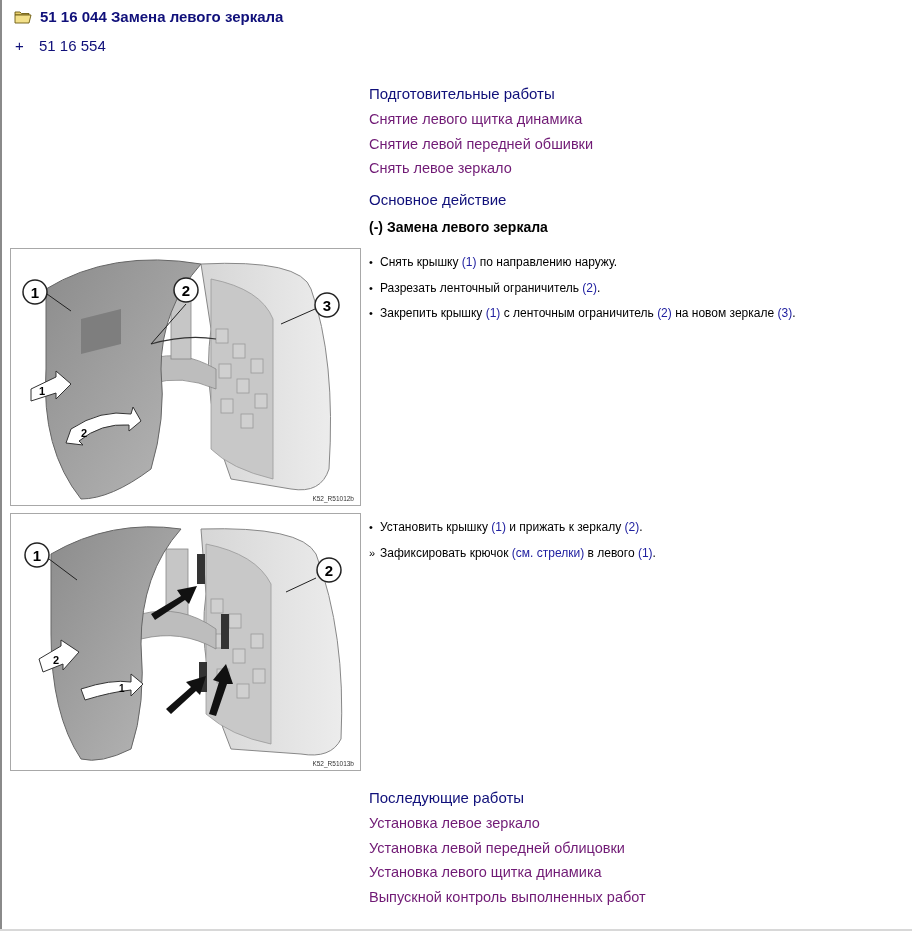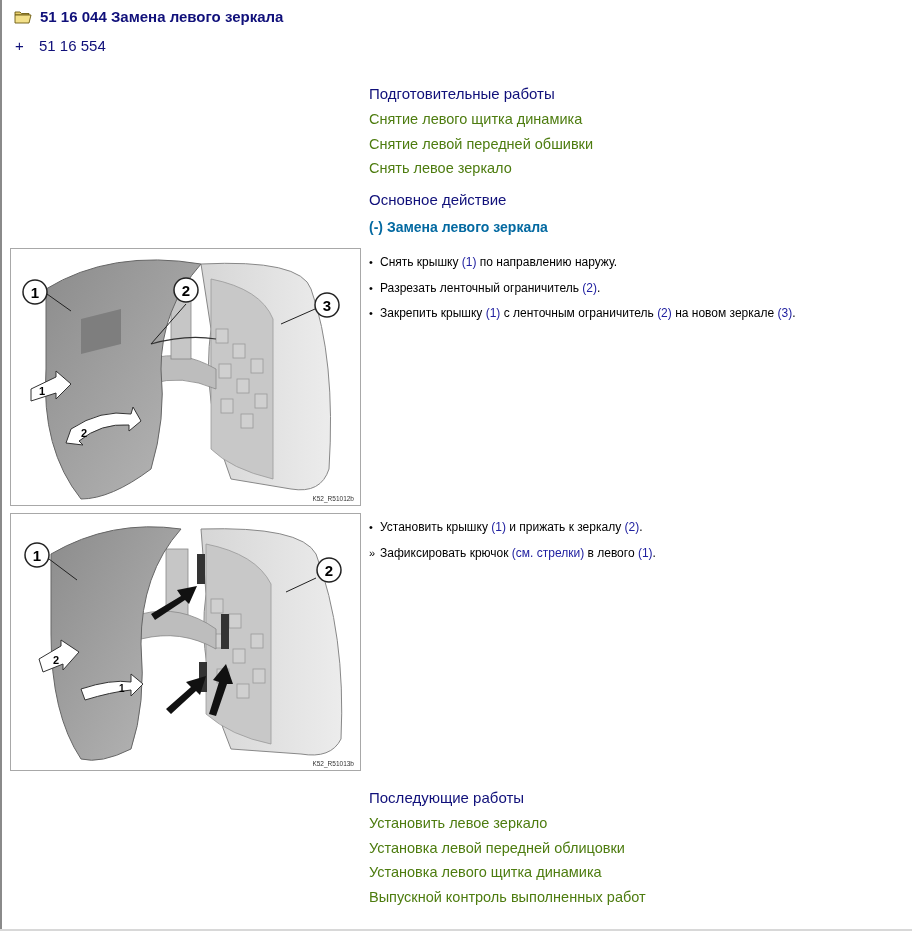--- a/index.html
+++ b/index.html
@@ -10,22 +10,22 @@
   .left-border { position: absolute; left: 0; top: 0; width: 2px; height: 929px; background: #8a8a8a; }
   .bottom-border { position: absolute; left: 0; top: 929px; width: 912px; height: 2px; background: #d8d8d8; }
 
   .title-row { position: absolute; left: 14px; top: 8px; display: flex; align-items: center; }
   .folder-icon { width: 18px; height: 14px; margin-right: 8px; }
   .title-text { font-size: 15px; font-weight: bold; color: #10107a; }
   .sub-row { position: absolute; left: 15px; top: 37px; font-size: 15px; color: #10107a; display: flex; }
   .plus { width: 24px; }
 
   .section-head { position: absolute; left: 369px; font-size: 15px; font-weight: normal; color: #10107a; }
-  .link { position: absolute; left: 369px; font-size: 14.5px; color: #4d7c0f; cursor: pointer; text-align: right; }
-  .op-title { position: absolute; left: 369px; font-size: 14px; font-weight: bold; color: #0369a1; }
+  .link { position: absolute; left: 369px; font-size: 14.5px; color: #701a75; cursor: pointer; text-align: right; }
+  .op-title { position: absolute; left: 369px; font-size: 14px; font-weight: bold; color: #000000; }
 
   .step { position: absolute; left: 369px; font-size: 12px; color: #000; display: flex; align-items: baseline; }
   .bullet { width: 11px; display: inline-block; font-size: 11px; }
   .ref { color: #2020a0; }
 
   .figure { position: absolute; left: 10px; width: 349px; height: 256px; border: 1px solid #a8a8a8; background: #fff; }
   .figure svg { width: 100%; height: 100%; display: block; }
   .fig-code { position: absolute; right: 6px; bottom: 3px; font-size: 6.5px; color: #333; }
 </style>
 </head>
@@ -193,16 +193,16 @@
   </span>
 </div>
 <div class="step" style="top:546px">
   <span class="bullet">»</span>
   <span>
     <span>Зафиксировать крючок </span><span class="ref">(см. стрелки)</span><span> в левого </span><span class="ref">(1)</span><span>.</span>
   </span>
 </div>
 
 <div class="section-head" style="top:789px">Последующие работы</div>
-<div class="link" style="top:815px">Установить левое зеркало</div>
+<div class="link" style="top:815px">Установка левое зеркало</div>
 <div class="link" style="top:840px">Установка левой передней облицовки</div>
 <div class="link" style="top:864px">Установка левого щитка динамика</div>
 <div class="link" style="top:889px">Выпускной контроль выполненных работ</div>
 
 </body></html>

